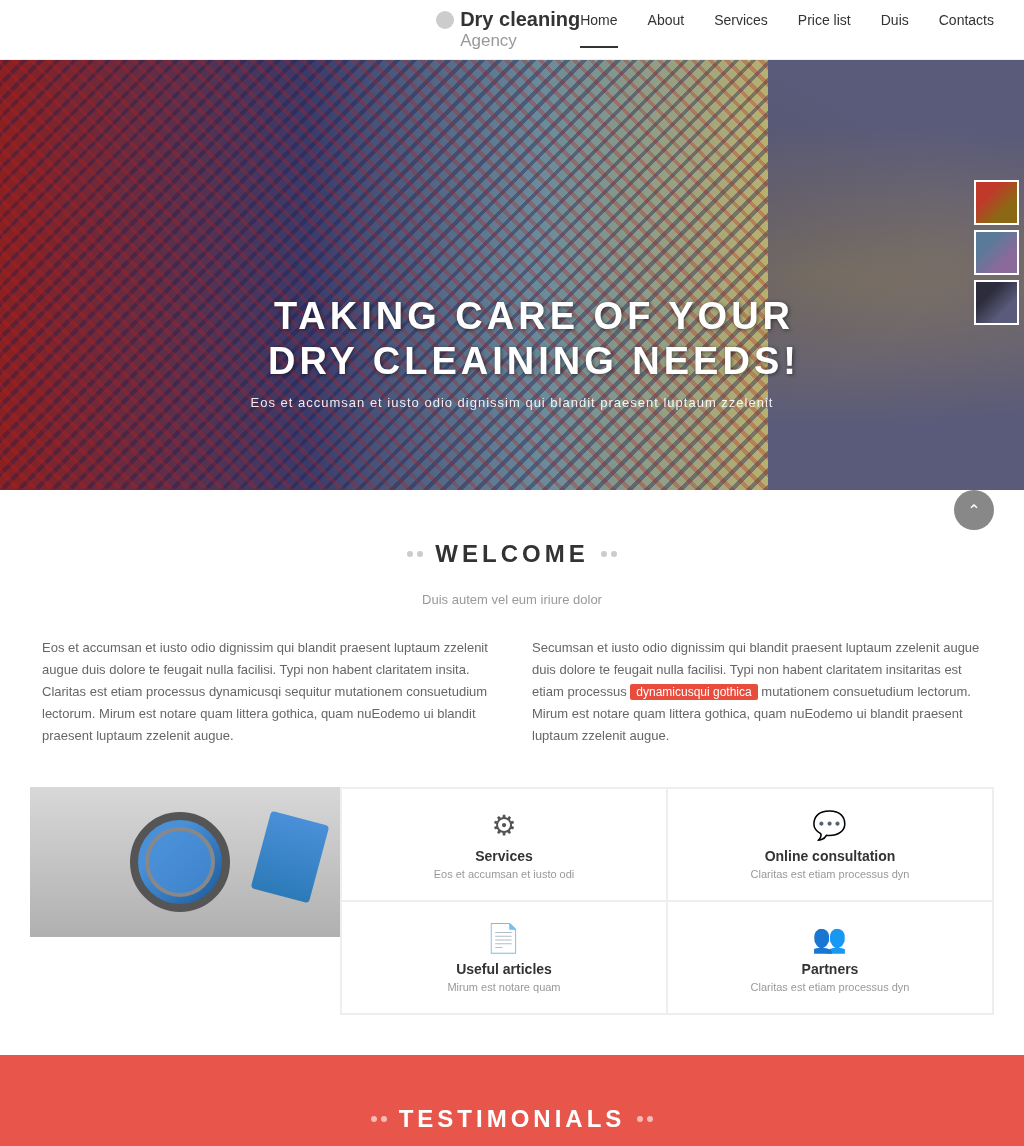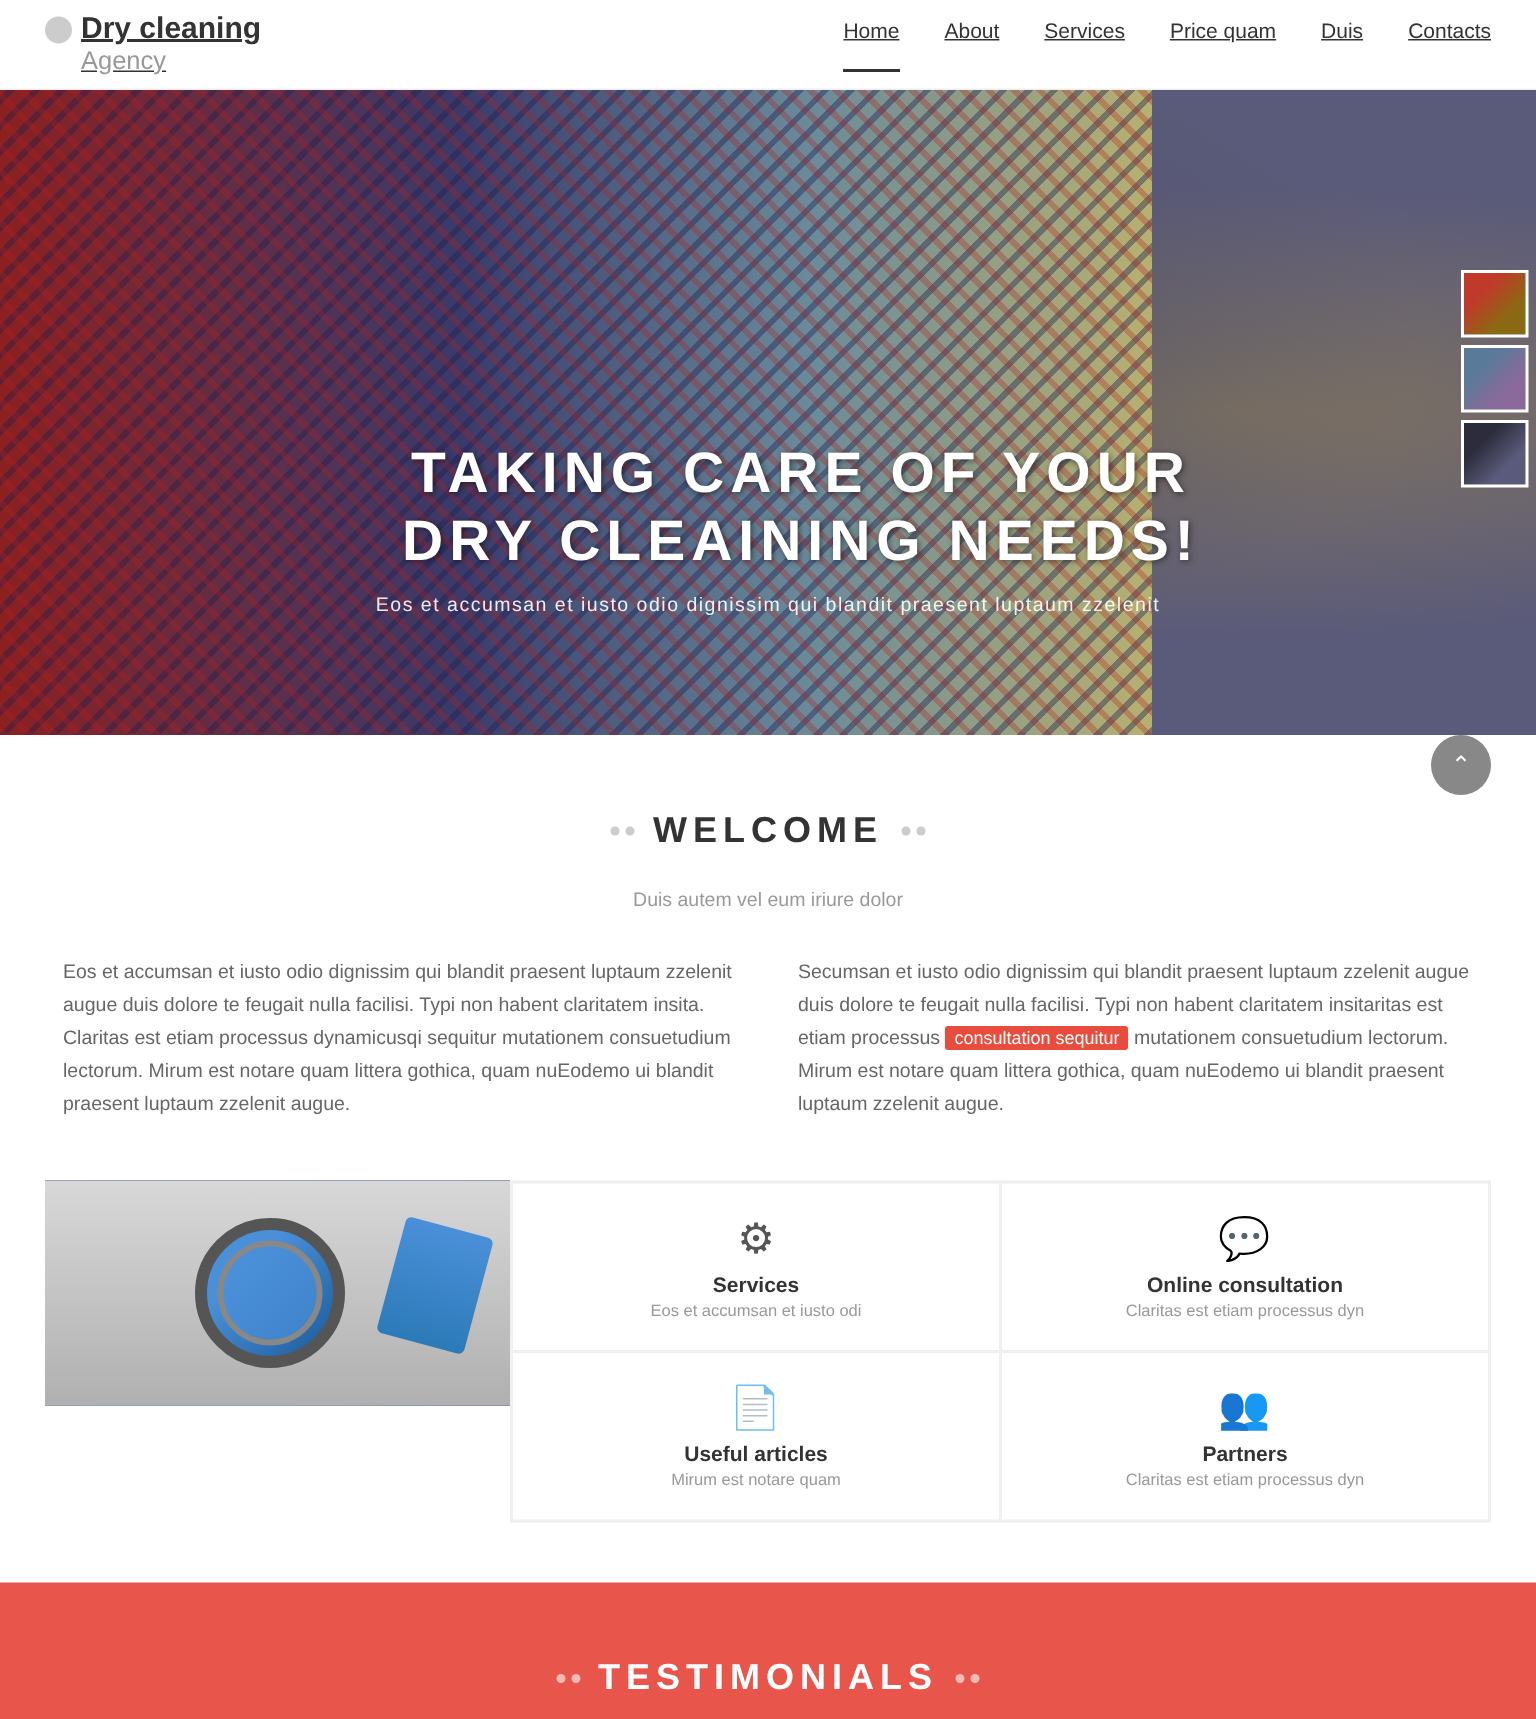--- a/index.html
+++ b/index.html
@@ -2,26 +2,25 @@
 <html><head>
   <meta charset="utf-8">
   <style>
     * { margin: 0; padding: 0; box-sizing: border-box; }
     body { font-family: 'Arial', sans-serif; color: #333; background: #fff; width: 1024px; }
 
     
     .header {
       display: flex;
       align-items: center;
-      justify-content: space-between;
+      justify-content: flex-end;
       padding: 10px 30px;
       background: #fff;
       border-bottom: 1px solid #eee;
       height: 60px;
-      text-decoration: underline;
     }
     .logo-area {
       display: flex;
       align-items: center;
       flex-direction: column;
       align-items: flex-start;
     }
     .logo-title-row {
       display: flex;
       align-items: center;
@@ -326,21 +325,21 @@
     <div class="logo-title-row">
       <span class="logo-icon"></span>
       <span class="logo-title">Dry cleaning</span>
     </div>
     <span class="logo-subtitle">Agency</span>
   </div>
   <nav>
     <a href="#" class="active">Home</a>
     <a href="#">About</a>
     <a href="#">Services</a>
-    <a href="#">Price quam</a>
+    <a href="#">Price list</a>
     <a href="#">Duis</a>
     <a href="#">Contacts</a>
   </nav>
 </header>
 
 <section class="hero">
   <div class="hero-bg"></div>
   <div class="hero-image-sim"></div>
 
   <div class="hero-thumbnails">
@@ -373,21 +372,21 @@
       <div class="dot"></div>
       <div class="dot"></div>
     </div>
   </div>
   <p class="section-subtitle">Duis autem vel eum iriure dolor</p>
 
   <div class="welcome-content">
     <div class="welcome-text-left">Eos et accumsan et iusto odio dignissim qui blandit praesent luptaum zzelenit augue duis dolore te feugait nulla facilisi. Typi non habent claritatem insita. Claritas est etiam processus dynamicusqi sequitur mutationem consuetudium lectorum. Mirum est notare quam littera gothica, quam nuEodemo ui blandit praesent luptaum zzelenit augue.</div>
     <div class="welcome-text-right">
       <span>Secumsan et iusto odio dignissim qui blandit praesent luptaum zzelenit augue duis dolore te feugait nulla facilisi. Typi non habent claritatem insitaritas est etiam processus</span>
-      <span class="highlight-badge">consultation sequitur</span>
+      <span class="highlight-badge">dynamicusqui gothica</span>
       <span>mutationem consuetudium lectorum. Mirum est notare quam littera gothica, quam nuEodemo ui blandit praesent luptaum zzelenit augue.</span>
     </div>
   </div>
 </section>
 
 <div class="services-grid-section">
 
   <div class="services-image">
     <div class="washing-machine-sim">
       <div class="wm-circle">

